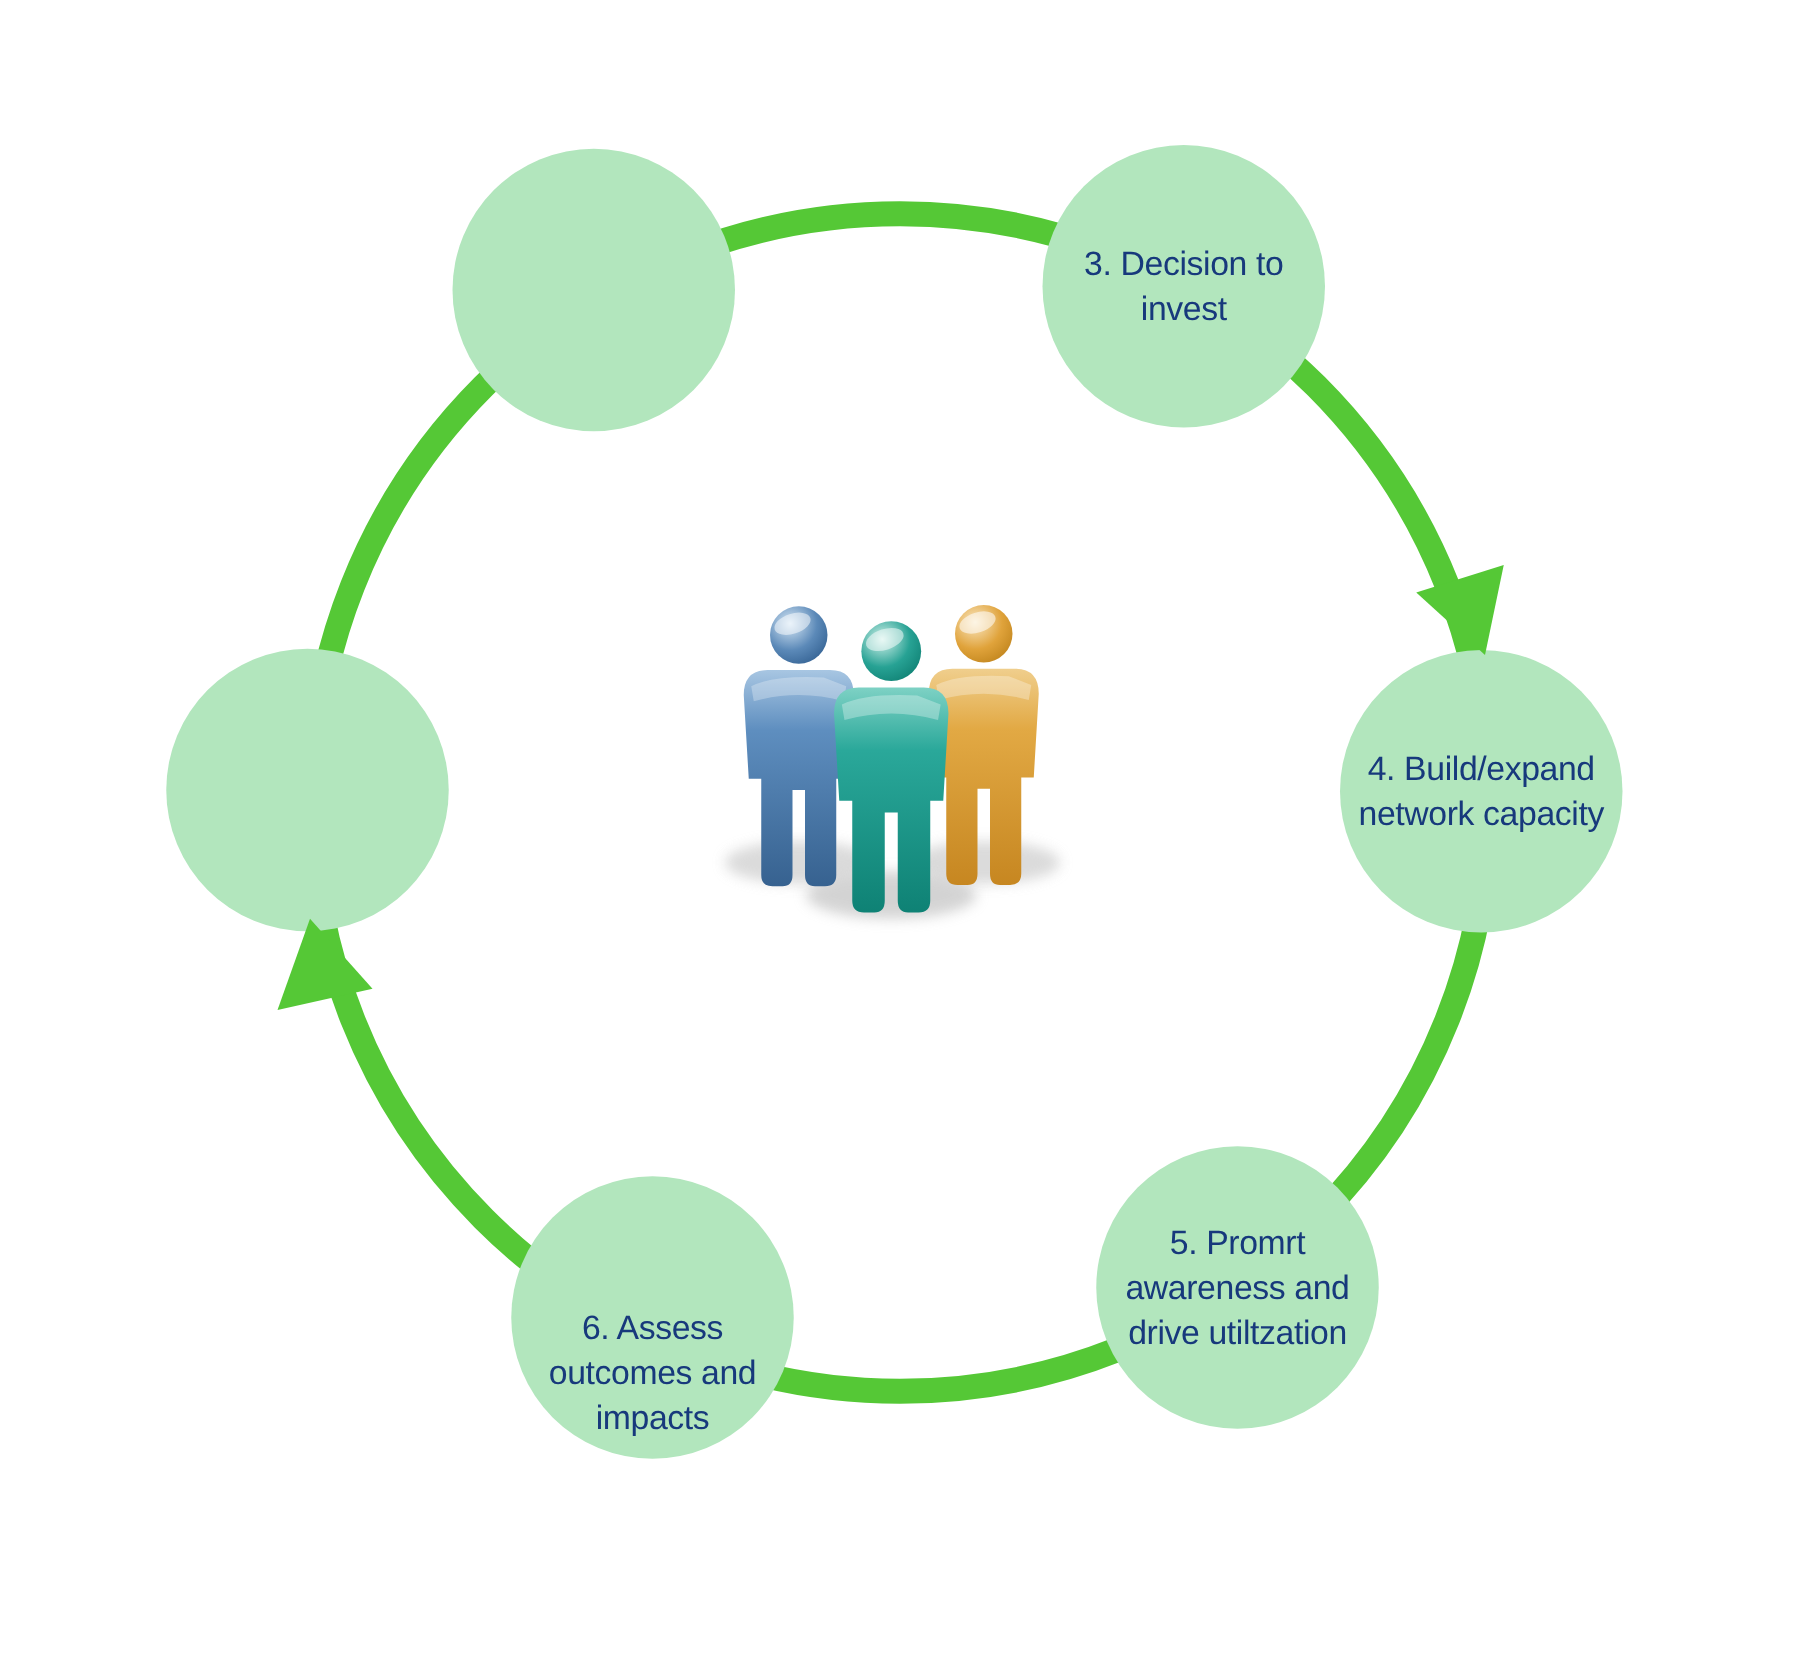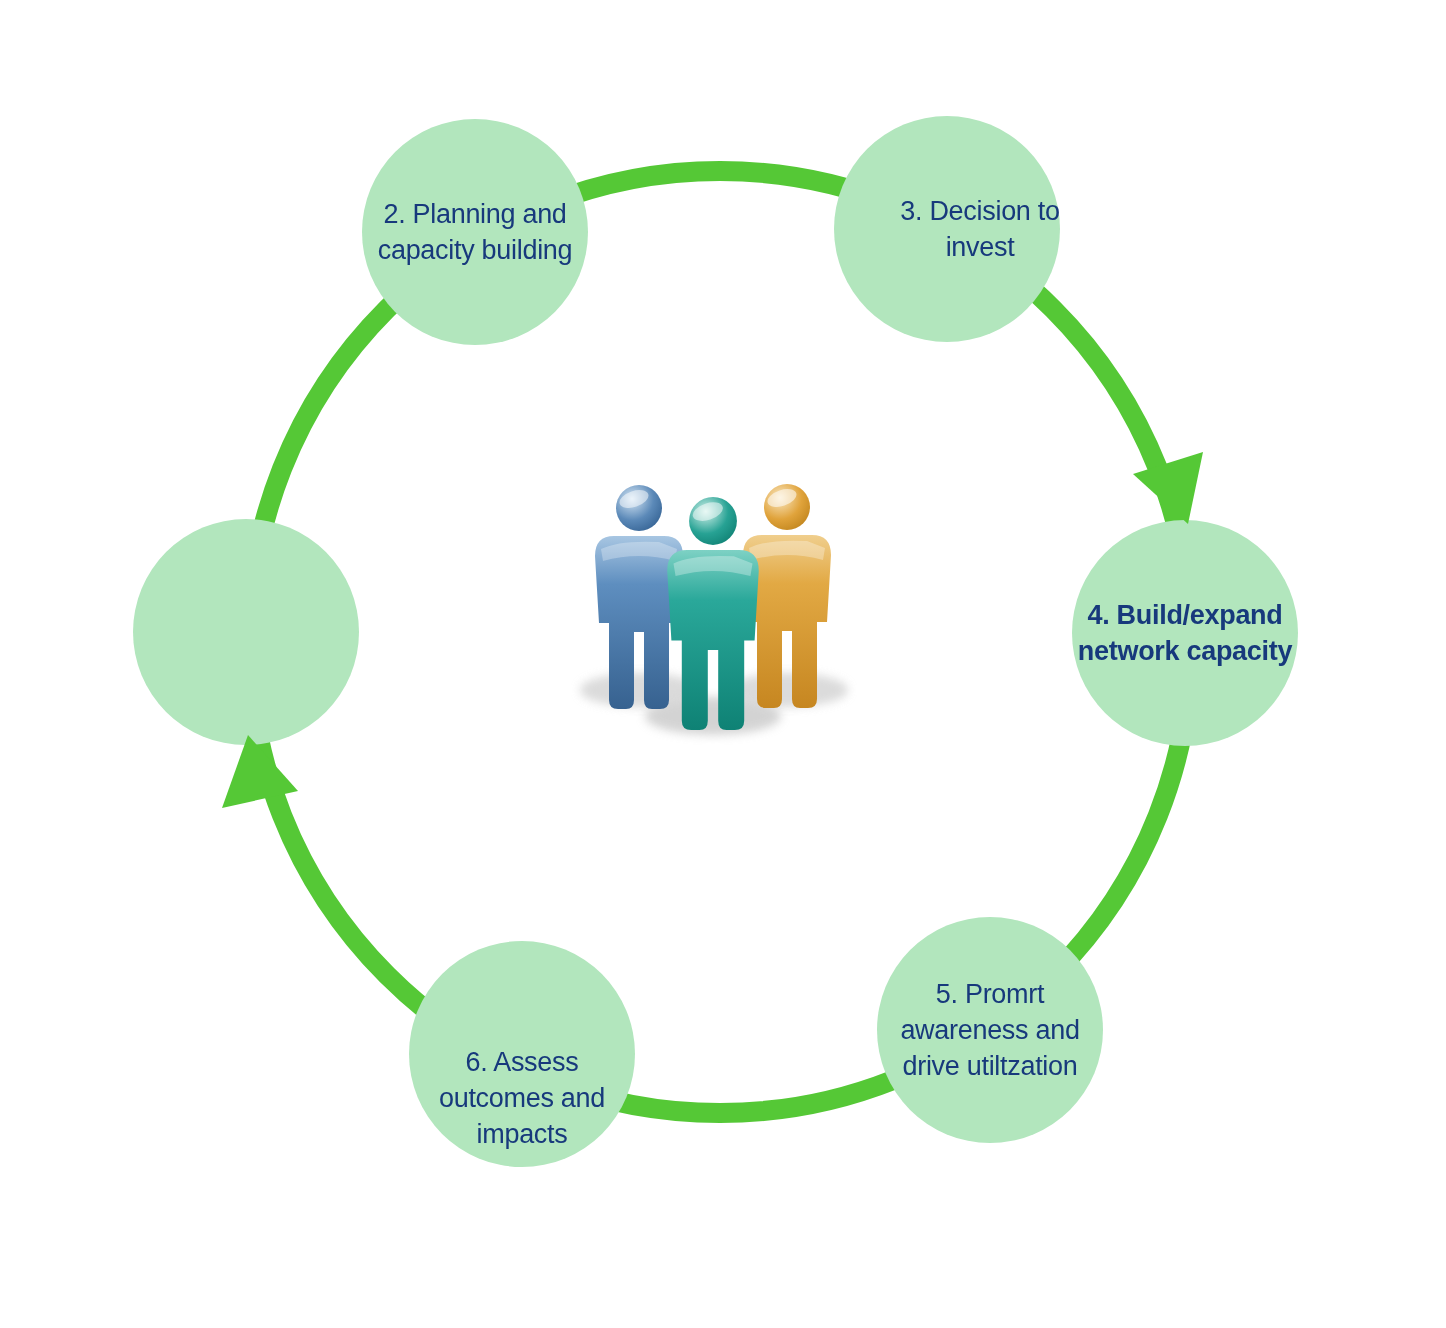--- a/index.html
+++ b/index.html
@@ -134,25 +134,23 @@
         <path fill="url(#tealBody)" d="M-44,47 Q-44,27 -25,27 L25,27 Q44,27 44,47 L40,114 L30,114 L30,191
           Q30,200 21,200 L13,200 Q5,200 5,191 L5,123 L-5,123 L-5,191 Q-5,200 -13,200 L-21,200 Q-30,200 -30,191
           L-30,114 L-40,114 Z"></path>
         <circle cx="0" cy="-1" r="23" fill="url(#tealHead)"></circle>
         <ellipse cx="-5" cy="-10" rx="15" ry="8" fill="#ffffff" opacity="0.5" transform="rotate(-18 -5 -10)"></ellipse>
         <path d="M-38,40 Q-20,31 20,33 L38,40 L36,52 Q0,42 -36,52 Z" fill="#ffffff" opacity="0.3"></path>
       </g>
     </g>
   </svg>
 
-  <div class="node-label" style="left:475px;  top:232px;">2. Planning and
-capacity building</div>
-  <div class="node-label" style="left:980px;  top:229px;">3. Decision to
+  <div class="node-label" style="left:947px;  top:229px;">3. Decision to
 invest</div>
-  <div class="node-label" style="left:1185px; top:633px;font-weight:bold;">4. Build/expand
+  <div class="node-label" style="left:1185px; top:633px;">4. Build/expand
 network capacity</div>
   <div class="node-label" style="left:990px;  top:1030px;">5. Promrt
 awareness and
 drive utiltzation</div>
   <div class="node-label" style="left:522px;  top:1054px;margin-top:44px;">6. Assess
 outcomes and
 impacts</div>
 
 
 </div>

